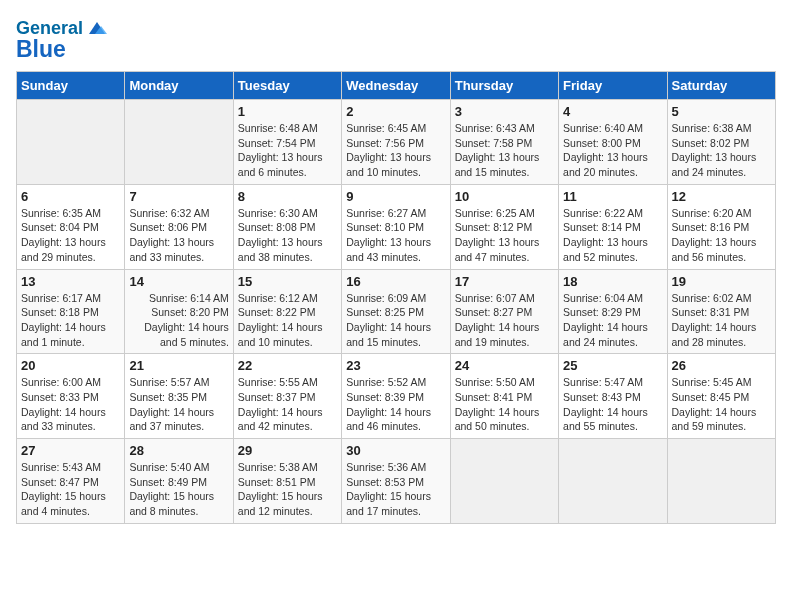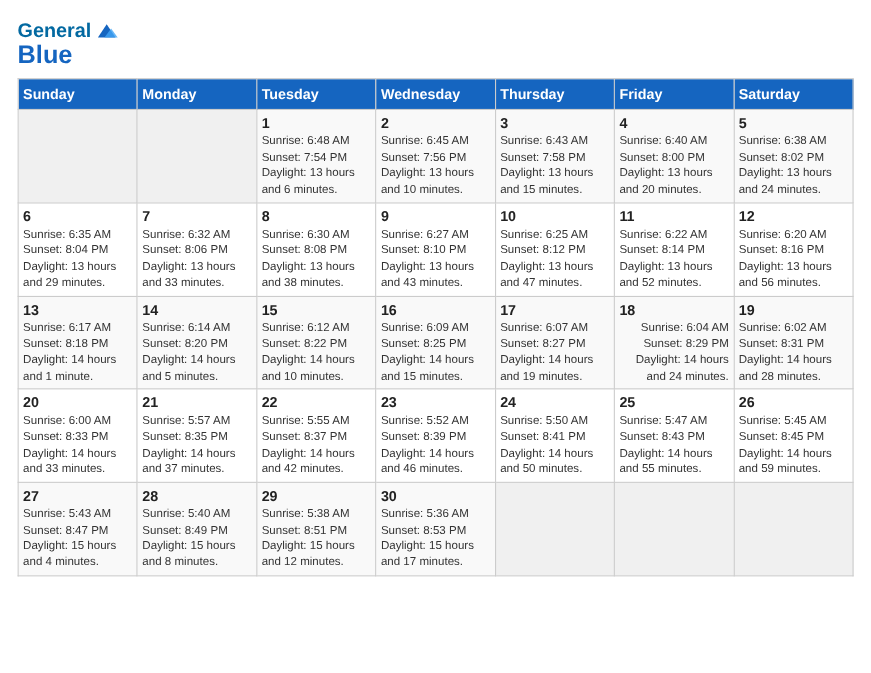--- a/index.html
+++ b/index.html
@@ -219,21 +219,21 @@
       <tr>
         <td>
           <span class="day-number">13</span>
           <div class="day-info" style="white-space: pre-line;">Sunrise: 6:17 AM
 Sunset: 8:18 PM
 Daylight: 14 hours
 and 1 minute.</div>
         </td>
         <td>
           <span class="day-number">14</span>
-          <div class="day-info" style="white-space: pre-line;">Sunrise: 6:14 AM
+          <div class="day-info" style="white-space: pre-line; text-align: right;">Sunrise: 6:14 AM
 Sunset: 8:20 PM
 Daylight: 14 hours
 and 5 minutes.</div>
         </td>
         <td>
           <span class="day-number">15</span>
           <div class="day-info" style="white-space: pre-line;">Sunrise: 6:12 AM
 Sunset: 8:22 PM
 Daylight: 14 hours
 and 10 minutes.</div>
@@ -247,21 +247,21 @@
         </td>
         <td>
           <span class="day-number">17</span>
           <div class="day-info" style="white-space: pre-line;">Sunrise: 6:07 AM
 Sunset: 8:27 PM
 Daylight: 14 hours
 and 19 minutes.</div>
         </td>
         <td>
           <span class="day-number">18</span>
-          <div class="day-info" style="white-space: pre-line; text-align: right;">Sunrise: 6:04 AM
+          <div class="day-info" style="white-space: pre-line;">Sunrise: 6:04 AM
 Sunset: 8:29 PM
 Daylight: 14 hours
 and 24 minutes.</div>
         </td>
         <td>
           <span class="day-number">19</span>
           <div class="day-info" style="white-space: pre-line;">Sunrise: 6:02 AM
 Sunset: 8:31 PM
 Daylight: 14 hours
 and 28 minutes.</div>

